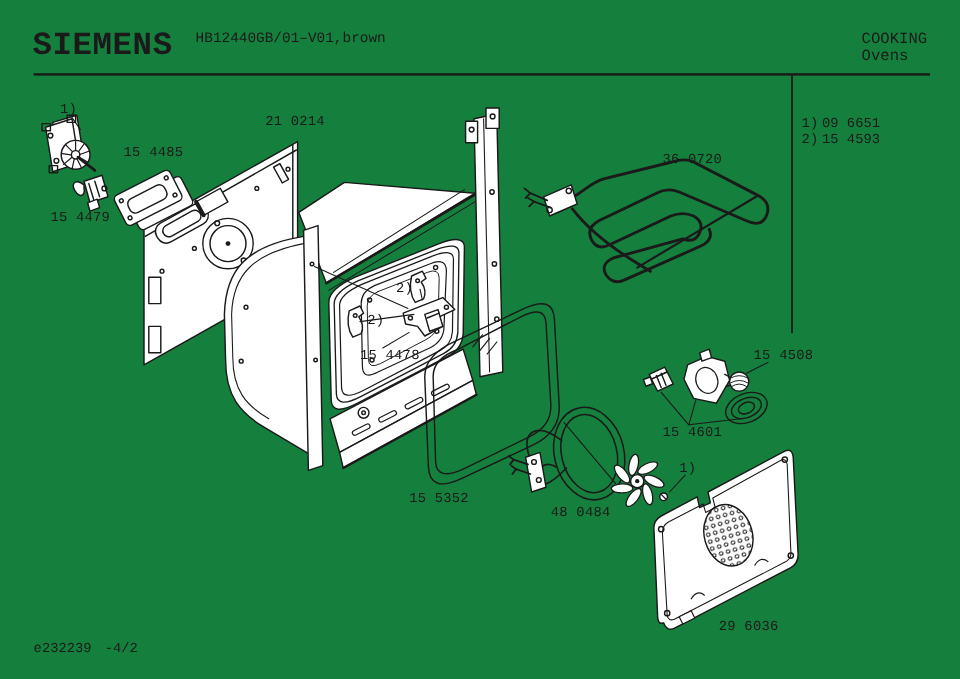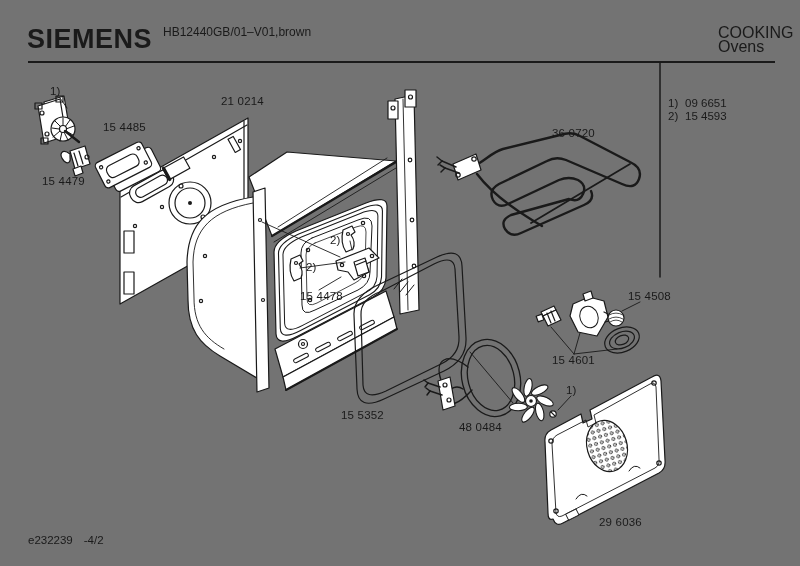--- a/index.html
+++ b/index.html
@@ -1,23 +1,23 @@
 <!DOCTYPE html>
 <html><head>
 <meta charset="utf-8">
 <style>
   html,body{margin:0;padding:0;background:#fff;}
   .page{
-    position:relative;width:800px;height:566px;background:#737373;
-    font-family:Liberation Sans, sans-serif;color:#1a1a1a;overflow:hidden;
+    position:relative;width:800px;height:566px;background:#15803d;
+    font-family:Liberation Mono, monospace;color:#1a1a1a;overflow:hidden;
   }
   
   .brand{position:absolute;left:27px;top:24px;font-size:27px;font-weight:bold;letter-spacing:.5px;}
   .models{position:absolute;left:163px;top:26px;font-size:12px;line-height:13.5px;}
-  .category{position:absolute;left:718px;top:26px;font-size:16px;line-height:13.5px;}
+  .category{position:absolute;left:718px;top:26px;font-size:13px;line-height:13.5px;}
   .rule{position:absolute;left:28px;top:61px;width:747px;height:2px;background:#1a1a1a;}
   
   .legend{position:absolute;left:668px;top:97px;font-size:11.5px;line-height:13px;}
   .legend-num{display:inline-block;width:17px;}
   
   .footer{position:absolute;left:28px;top:534px;font-size:11.5px;}
   .footer .page-num{margin-left:11px;margin-top:45px;}
   
   .diagram-svg{position:absolute;left:0;top:0;}
   .callout{position:absolute;font-size:11.5px;letter-spacing:.2px;white-space:nowrap;}

